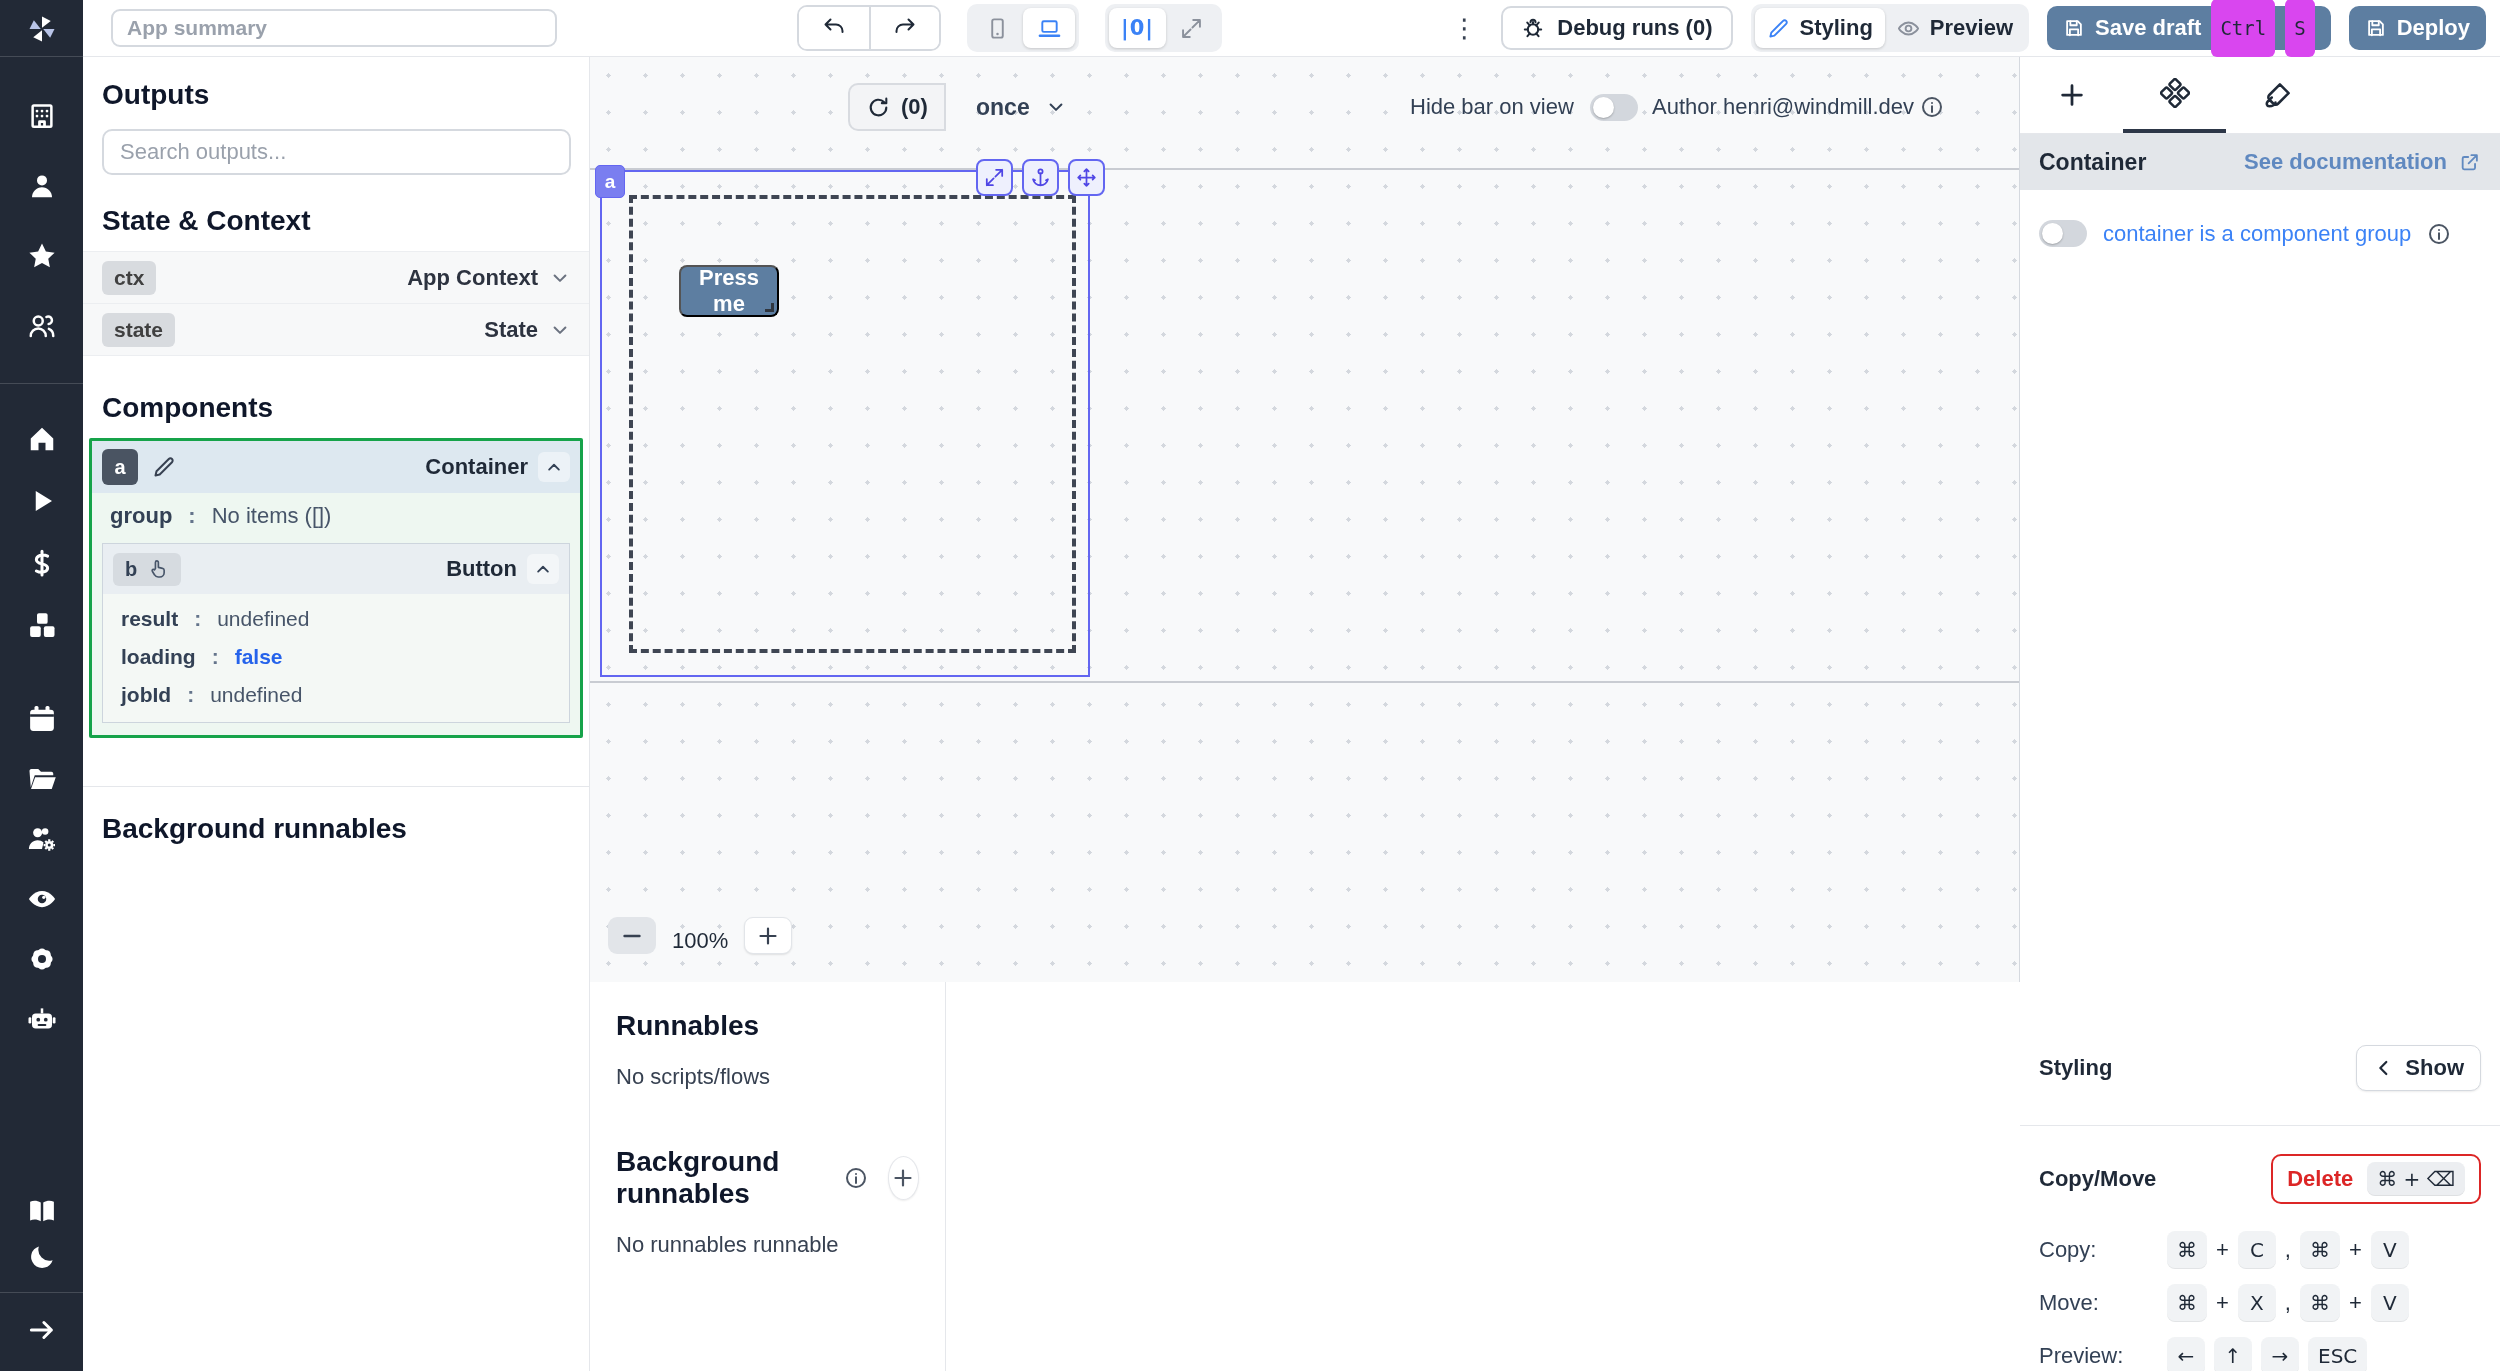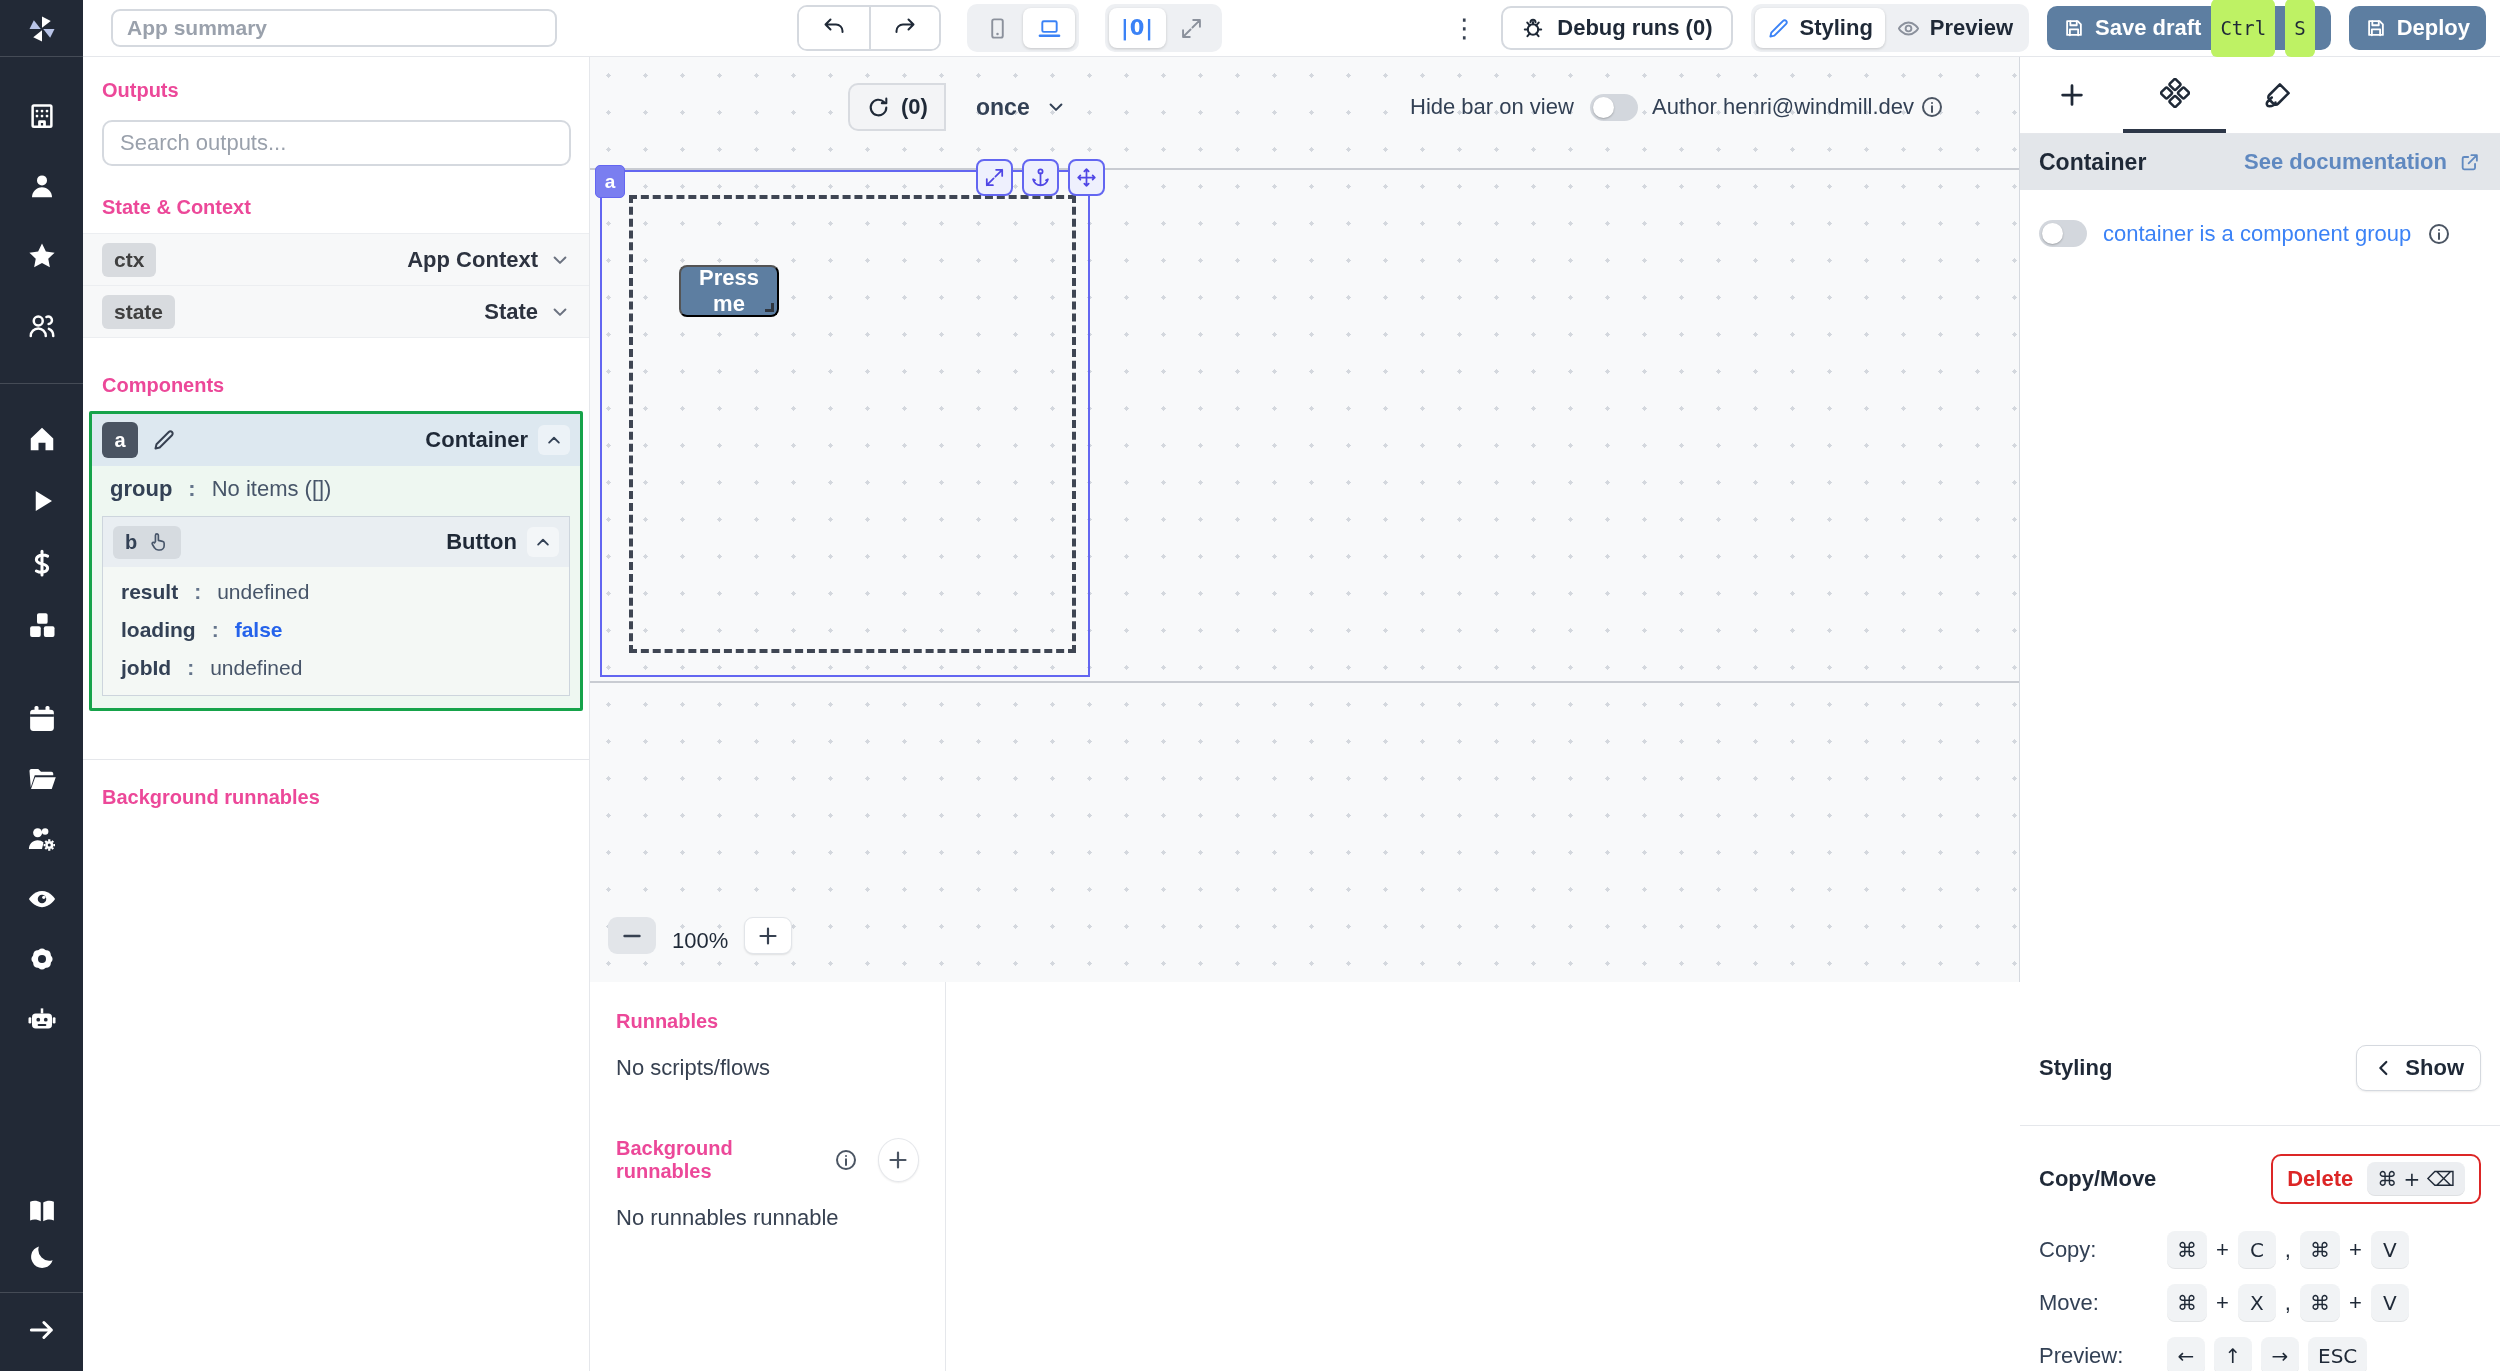--- a/index.html
+++ b/index.html
@@ -42,27 +42,27 @@
   .seg-btn .lbl{font-weight:bold;color:#1f2937;font-size:22px}
   .pipe0{font:bold 21px "DejaVu Sans",sans-serif;color:#3b82f6;letter-spacing:1px}
   .tb-right{display:flex;align-items:center;gap:18px;margin-left:auto}
   .kebab{font-size:26px;color:#374151;background:none;border:none;cursor:pointer;padding:0 6px}
   .btn-outline{display:flex;align-items:center;gap:12px;height:44px;padding:0 18px;background:#fff;
     border:2px solid var(--line2);border-radius:10px;font:bold 22px "Liberation Sans",sans-serif;color:#1f2937;cursor:pointer}
   .btn-outline .ic{font-size:24px;color:#1f2937}
   .btn-slate{display:flex;align-items:center;gap:10px;height:44px;padding:0 16px;border:none;border-radius:10px;
     background:var(--slate-btn);color:#fff;font:bold 22px "Liberation Sans",sans-serif;cursor:pointer}
   .btn-slate .ic{font-size:22px;color:#fff}
-  .kbd-chip{background:#bef264;color:#1f2937;border-radius:6px;padding:18px 9px;
+  .kbd-chip{background:#d946ef;color:#1f2937;border-radius:6px;padding:18px 9px;
     font:19px "DejaVu Sans Mono",monospace}
   
   .outputs{position:absolute;left:83px;top:57px;width:507px;bottom:0;background:#fff;
     border-right:1px solid var(--line);z-index:10}
   .pad{padding-left:19px;padding-right:19px}
-  .h-sec{font-size:20px;font-weight:bold;color:#ec4899}
+  .h-sec{font-size:28px;font-weight:bold;color:#0f172a}
   .outputs .h-sec.first{padding-top:22px}
   .search-out{margin:18px 19px 0;width:469px;height:46px;border:2px solid var(--line2);border-radius:10px;
     padding:0 16px;font-size:22px;color:var(--ink);outline:none}
   .search-out::placeholder{color:var(--faint)}
   .sc-title{margin-top:30px}
   .ctx-rows{margin-top:14px;border-top:1px solid #eceef1}
   .ctx-row{height:52px;display:flex;align-items:center;background:#f7f8f9;border-bottom:1px solid #eceef1;
     padding:0 19px;cursor:pointer}
   .ctx-badge{background:var(--chipbg);border-radius:6px;padding:5px 12px;font-size:21px;font-weight:bold;color:#404040}
   .ctx-row .sp{flex:1}

